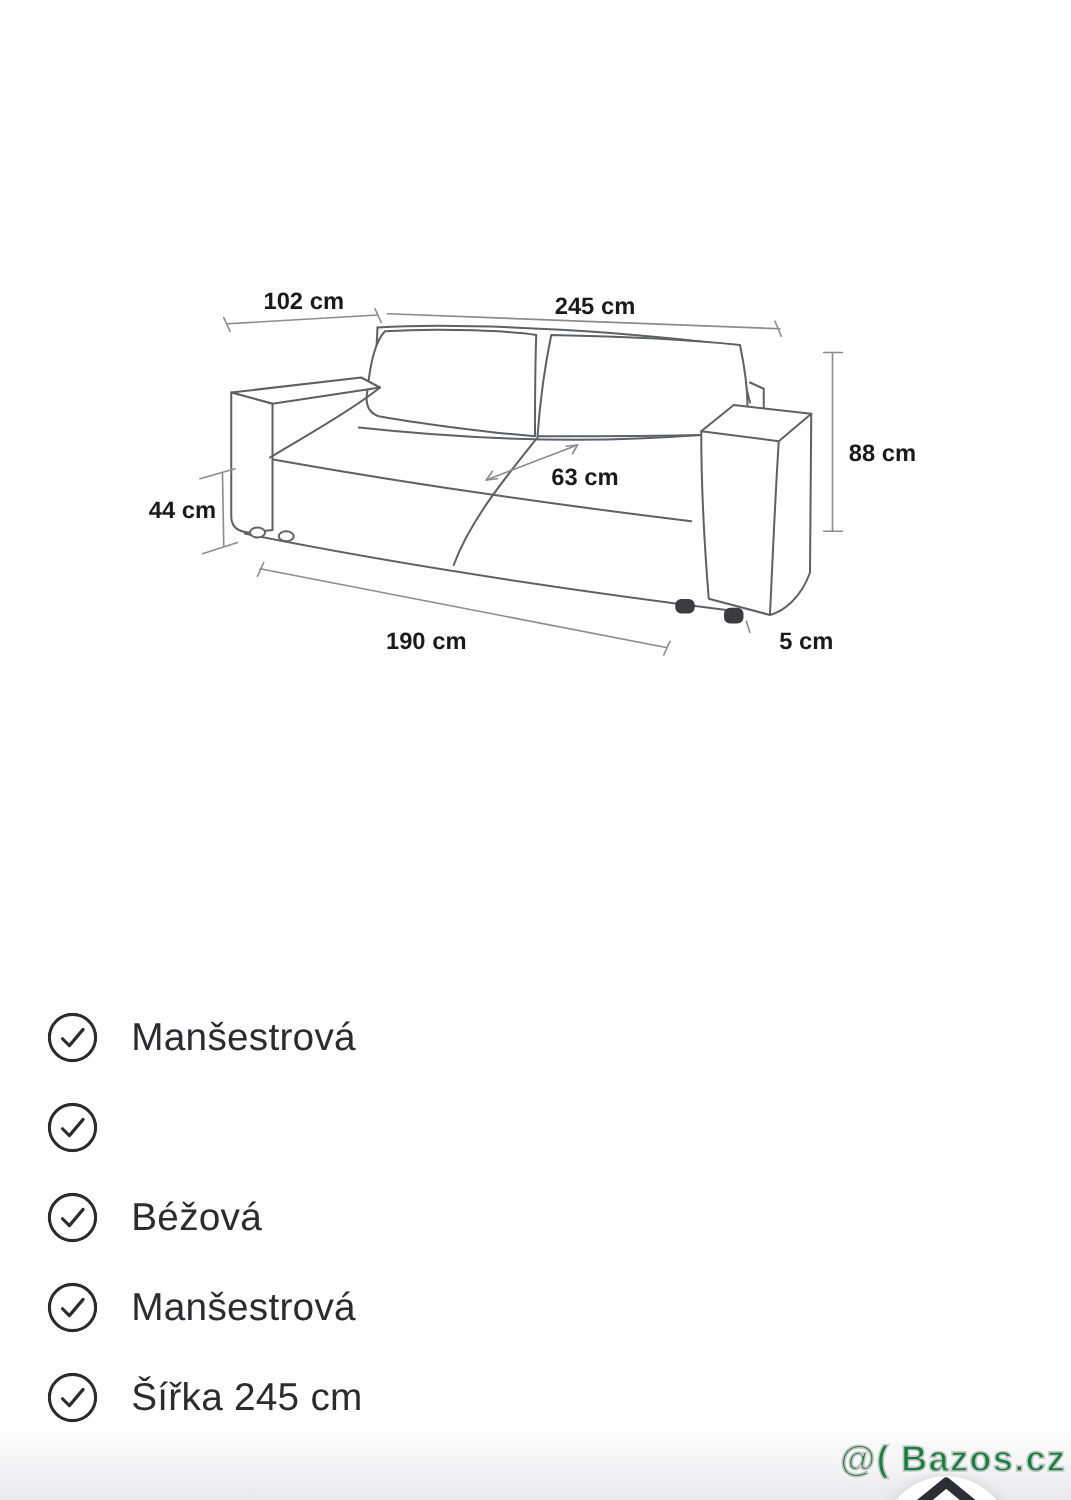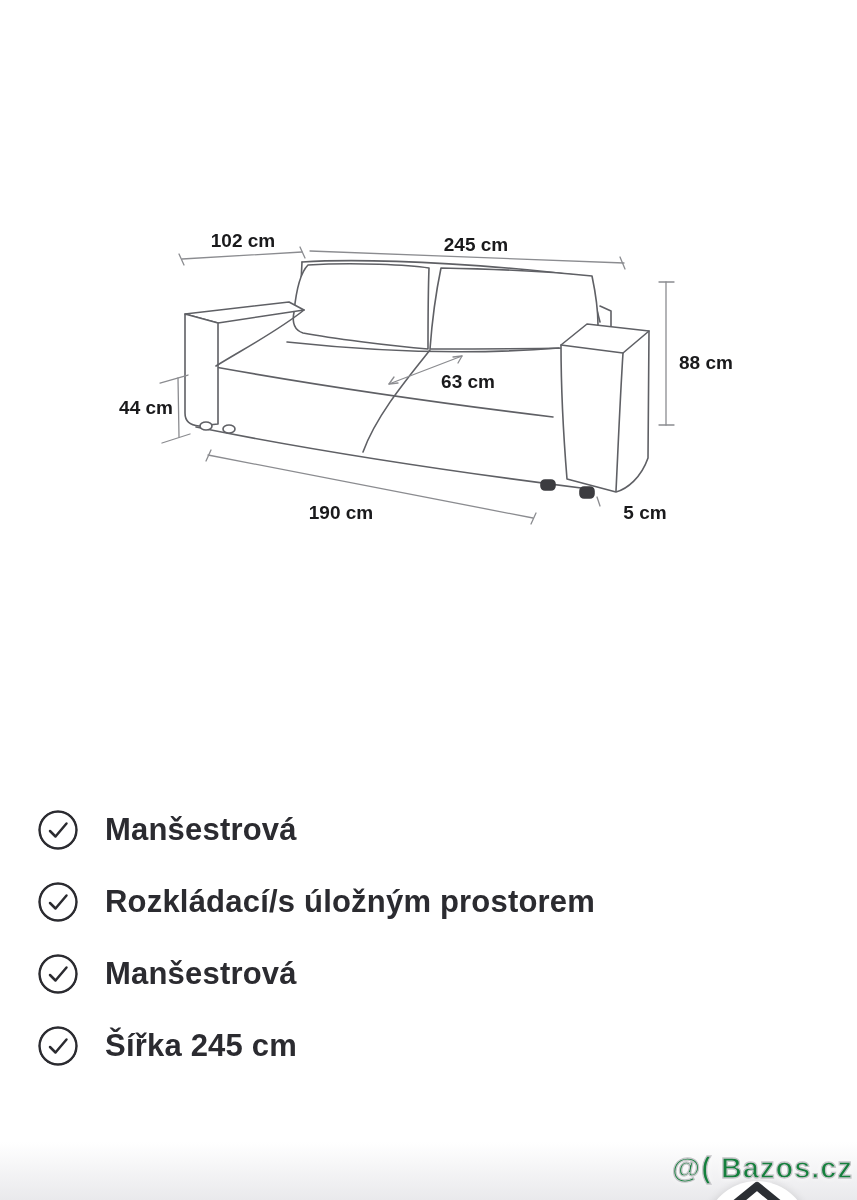--- a/index.html
+++ b/index.html
@@ -14,21 +14,21 @@
   .diagram-wrap svg { display: block; }
   .dim-label {
     font-family: "Liberation Sans", sans-serif;
     font-size: 19px;
     font-weight: bold;
     fill: #1a1a1c;
   }
   .features {
     position: absolute;
     left: 38px; top: 810px;
-    display: flex; flex-direction: column; gap: 32px; font-weight: bold;
+    display: flex; flex-direction: column; gap: 32px;
   }
   .feature-row { display: flex; align-items: center; gap: 27px; height: 40px; }
   .check-circle {
     width: 40px; height: 40px; flex: 0 0 40px;
     border-radius: 50%;
     box-sizing: border-box;
   }
   .feature-label {
     font-size: 31px;
     color: #2b2b30;
@@ -144,21 +144,27 @@
       <circle cx="20" cy="20" r="18.5" fill="none" stroke="#2b2b30" stroke-width="2.5"></circle>
       <path d="M12,21 L17.5,26.5 L28.5,13.5" fill="none" stroke="#2b2b30" stroke-width="2.5" stroke-linecap="round" stroke-linejoin="round"></path>
     </svg>
     <span class="feature-label">Manšestrová</span>
   </div>
   <div class="feature-row">
     <svg class="check-circle" viewBox="0 0 40 40">
       <circle cx="20" cy="20" r="18.5" fill="none" stroke="#2b2b30" stroke-width="2.5"></circle>
       <path d="M12,21 L17.5,26.5 L28.5,13.5" fill="none" stroke="#2b2b30" stroke-width="2.5" stroke-linecap="round" stroke-linejoin="round"></path>
     </svg>
-    <span class="feature-label">Rozkládací/s úložným prostorem</span>
+  </div>
+  <div class="feature-row">
+    <svg class="check-circle" viewBox="0 0 40 40">
+      <circle cx="20" cy="20" r="18.5" fill="none" stroke="#2b2b30" stroke-width="2.5"></circle>
+      <path d="M12,21 L17.5,26.5 L28.5,13.5" fill="none" stroke="#2b2b30" stroke-width="2.5" stroke-linecap="round" stroke-linejoin="round"></path>
+    </svg>
+    <span class="feature-label">Béžová</span>
   </div>
   <div class="feature-row">
     <svg class="check-circle" viewBox="0 0 40 40">
       <circle cx="20" cy="20" r="18.5" fill="none" stroke="#2b2b30" stroke-width="2.5"></circle>
       <path d="M12,21 L17.5,26.5 L28.5,13.5" fill="none" stroke="#2b2b30" stroke-width="2.5" stroke-linecap="round" stroke-linejoin="round"></path>
     </svg>
     <span class="feature-label">Manšestrová</span>
   </div>
   <div class="feature-row">
     <svg class="check-circle" viewBox="0 0 40 40">

